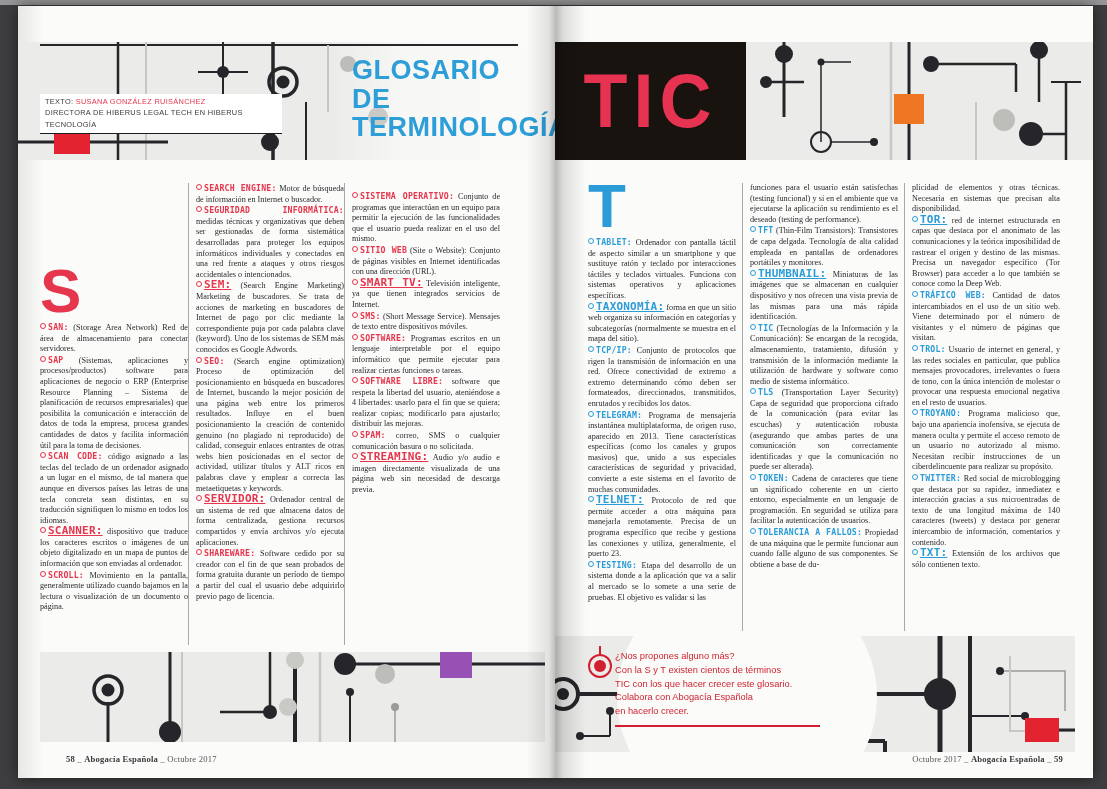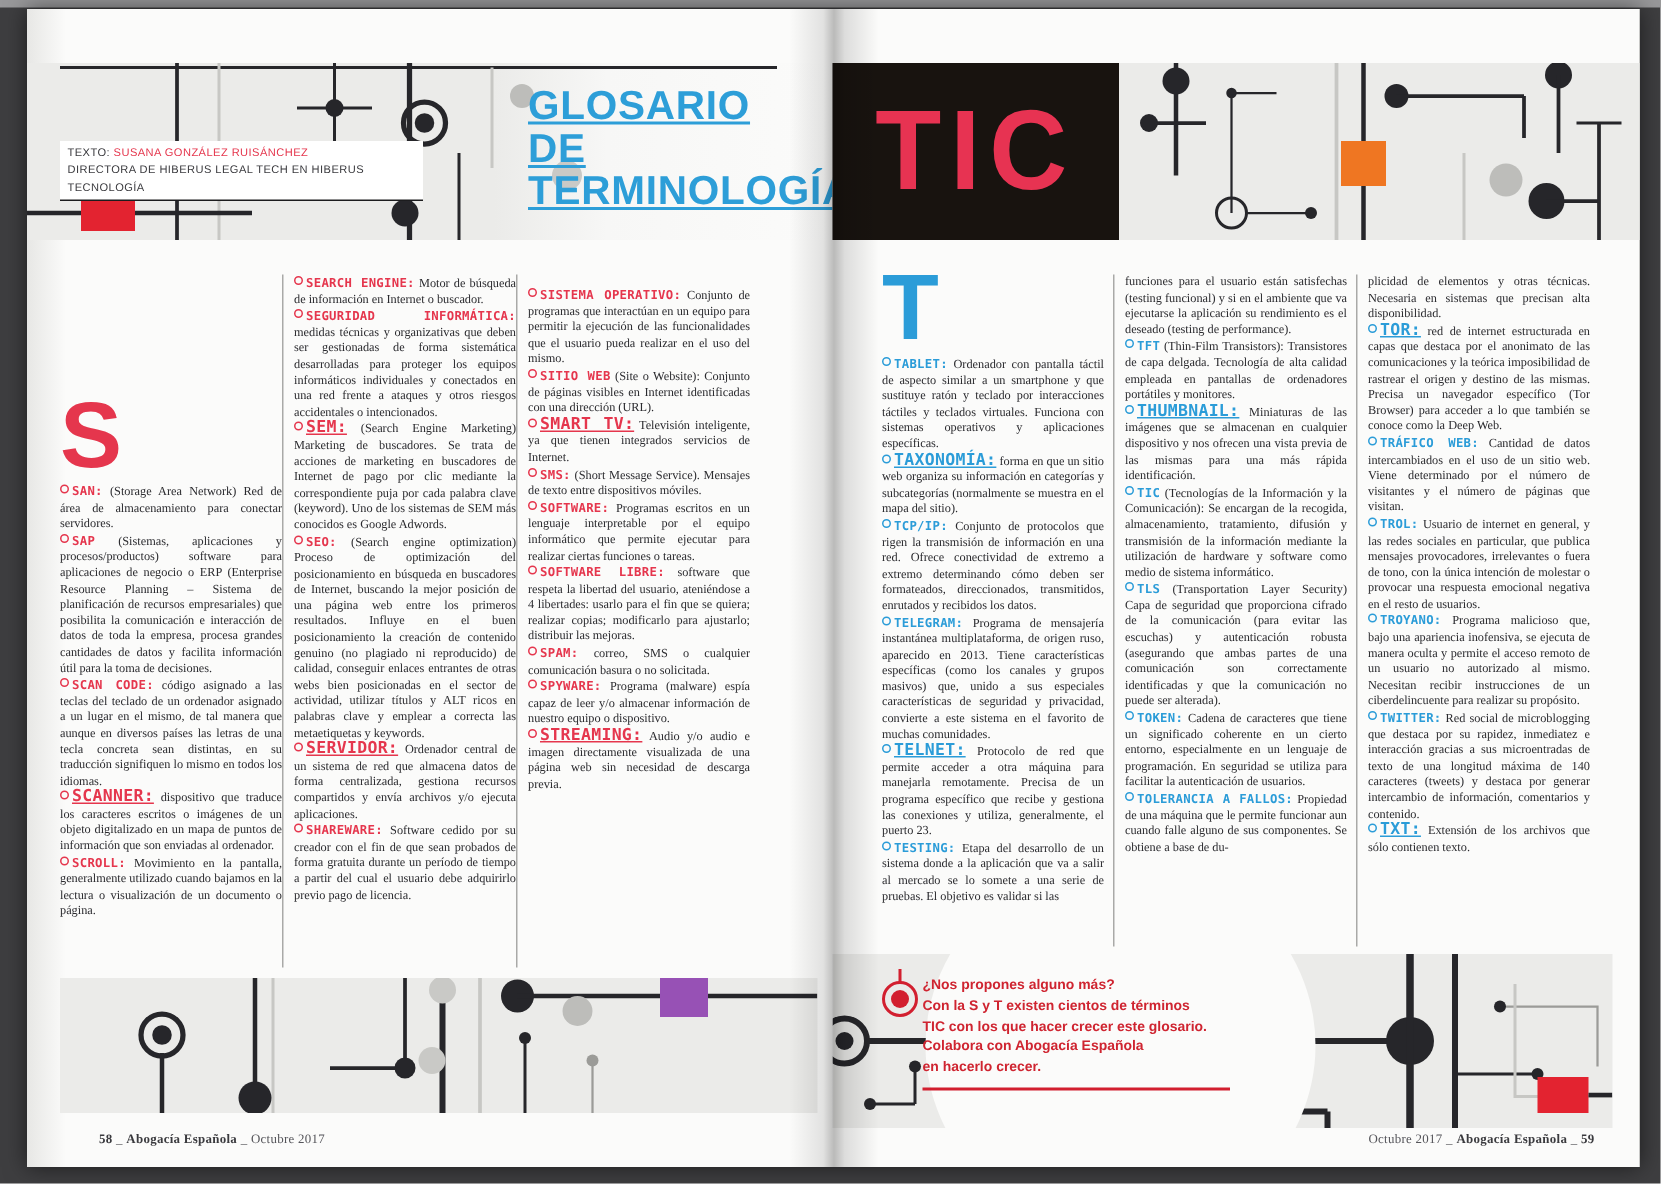--- a/index.html
+++ b/index.html
@@ -17,21 +17,21 @@
   
   .header-band-left{position:absolute;left:0;top:36px;width:537px;height:118px;
     background:linear-gradient(90deg,#ebebe9 0,#ebebe9 58%,#f7f7f6 72%,#fbfbfa 100%);}
   .header-band-right{position:absolute;left:0;top:36px;width:538px;height:118px;background:#ebebe9;}
   .tic-band{position:absolute;left:0;top:0;width:191px;height:118px;background:#18130f;
     display:flex;align-items:center;justify-content:center;}
   .tic-text{font-family:"Liberation Sans",sans-serif;font-weight:bold;font-size:72px;
     color:#e73352;letter-spacing:6px;line-height:1;transform:scaleY(1.05);}
   .title-block{position:absolute;left:334px;top:14px;width:200px;
     font-family:"Liberation Sans",sans-serif;font-weight:bold;color:#2d9ed8;
-    font-size:27px;line-height:1.06;letter-spacing:.5px;text-decoration:underline;}
+    font-size:27px;line-height:1.06;letter-spacing:.5px;}
   .credit-box{position:absolute;left:22px;top:52px;width:232px;background:#ffffff;
     border-bottom:1.5px solid #1c1c1e;padding:2px 5px 3px 5px;
     font-family:"Liberation Sans",sans-serif;font-size:7.4px;letter-spacing:.3px;color:#3a3a3e;line-height:1.55;}
   .credit-box .name{color:#e5364d;}
 
   
   .big-letter{font-family:"Liberation Sans",sans-serif;font-weight:bold;font-size:62px;line-height:46px;
     letter-spacing:0;margin:0 0 8px 0;display:block;}
   .big-letter.s{color:#e5364d;}
   .big-letter.t{color:#2b9cd8;}
@@ -45,21 +45,21 @@
   .entry.lg .term{font-size:11px;text-decoration:underline;}
   .page-left .term,.page-left .bullet{color:#e5364d;}
   .page-right .term,.page-right .bullet{color:#2b9cd8;}
   .colrule{position:absolute;width:1px;background:#a9a9a7;}
 
   
   .bottom-band-left{position:absolute;left:22px;top:646px;width:505px;height:90px;background:#ebebe9;overflow:hidden;}
   .bottom-band-right{position:absolute;left:0;top:630px;width:520px;height:116px;background:#ebebe9;overflow:hidden;}
   .callout-circle{position:absolute;left:62px;top:-64px;width:260px;height:250px;border-radius:50%;background:#fbfbfa;}
   .callout-text{position:absolute;left:60px;top:14px;width:205px;
-    font-family:"Liberation Sans",sans-serif;font-weight:bold;font-size:9.3px;line-height:1.48;
+    font-family:"Liberation Sans",sans-serif;font-weight:normal;font-size:9.3px;line-height:1.48;
     color:#cf2430;border-bottom:2px solid #d21f2f;padding-bottom:6px;}
   .bullseye{position:absolute;left:32px;top:10px;width:26px;height:34px;}
 
   
   .footer{position:absolute;top:748px;font-size:8.6px;color:#55555a;letter-spacing:.2px;margin-left:26px;}
   .footer b{color:#3a3a3e;}
   .footer-left{left:22px;}
   .footer-right{right:30px;}
   svg{display:block;}
 </style>
@@ -125,21 +125,20 @@
     </div>
     <div class="col" style="left:334px;top:185px;">
       <div>
           <p class="entry"><span class="bullet"></span><span class="term">SISTEMA OPERATIVO:</span> <span class="def">Conjunto de programas que interactúan en un equipo para permitir la ejecución de las funcionalidades que el usuario pueda realizar en el uso del mismo.</span></p>
           <p class="entry"><span class="bullet"></span><span class="term">SITIO WEB</span> <span class="def">(Site o Website): Conjunto de páginas visibles en Internet identificadas con una dirección (URL).</span></p>
           <p class="entry lg"><span class="bullet"></span><span class="term">SMART TV:</span> <span class="def">Televisión inteligente, ya que tienen integrados servicios de Internet.</span></p>
           <p class="entry"><span class="bullet"></span><span class="term">SMS:</span> <span class="def">(Short Message Service). Mensajes de texto entre dispositivos móviles.</span></p>
           <p class="entry"><span class="bullet"></span><span class="term">SOFTWARE:</span> <span class="def">Programas escritos en un lenguaje interpretable por el equipo informático que permite ejecutar para realizar ciertas funciones o tareas.</span></p>
           <p class="entry"><span class="bullet"></span><span class="term">SOFTWARE LIBRE:</span> <span class="def">software que respeta la libertad del usuario, ateniéndose a 4 libertades: usarlo para el fin que se quiera; realizar copias; modificarlo para ajustarlo; distribuir las mejoras.</span></p>
           <p class="entry"><span class="bullet"></span><span class="term">SPAM:</span> <span class="def">correo, SMS o cualquier comunicación basura o no solicitada.</span></p>
-          <p class="entry"><span class="bullet"></span><span class="term">SPYWARE:</span> <span class="def">Programa (malware) espía capaz de leer y/o almacenar información de nuestro equipo o dispositivo.</span></p>
           <p class="entry lg"><span class="bullet"></span><span class="term">STREAMING:</span> <span class="def">Audio y/o audio e imagen directamente visualizada de una página web sin necesidad de descarga previa.</span></p>
         </div>
     </div>
     <div class="colrule" style="left:170px;top:177px;height:462px;"></div>
     <div class="colrule" style="left:326px;top:177px;height:462px;"></div>
 
     <div class="bottom-band-left">
       <svg width="505" height="90" viewBox="0 0 505 90">
         <circle cx="68" cy="38" r="14" fill="none" stroke="#26262a" stroke-width="3.5"></circle>
         <circle cx="68" cy="38" r="6.5" fill="#26262a"></circle>

